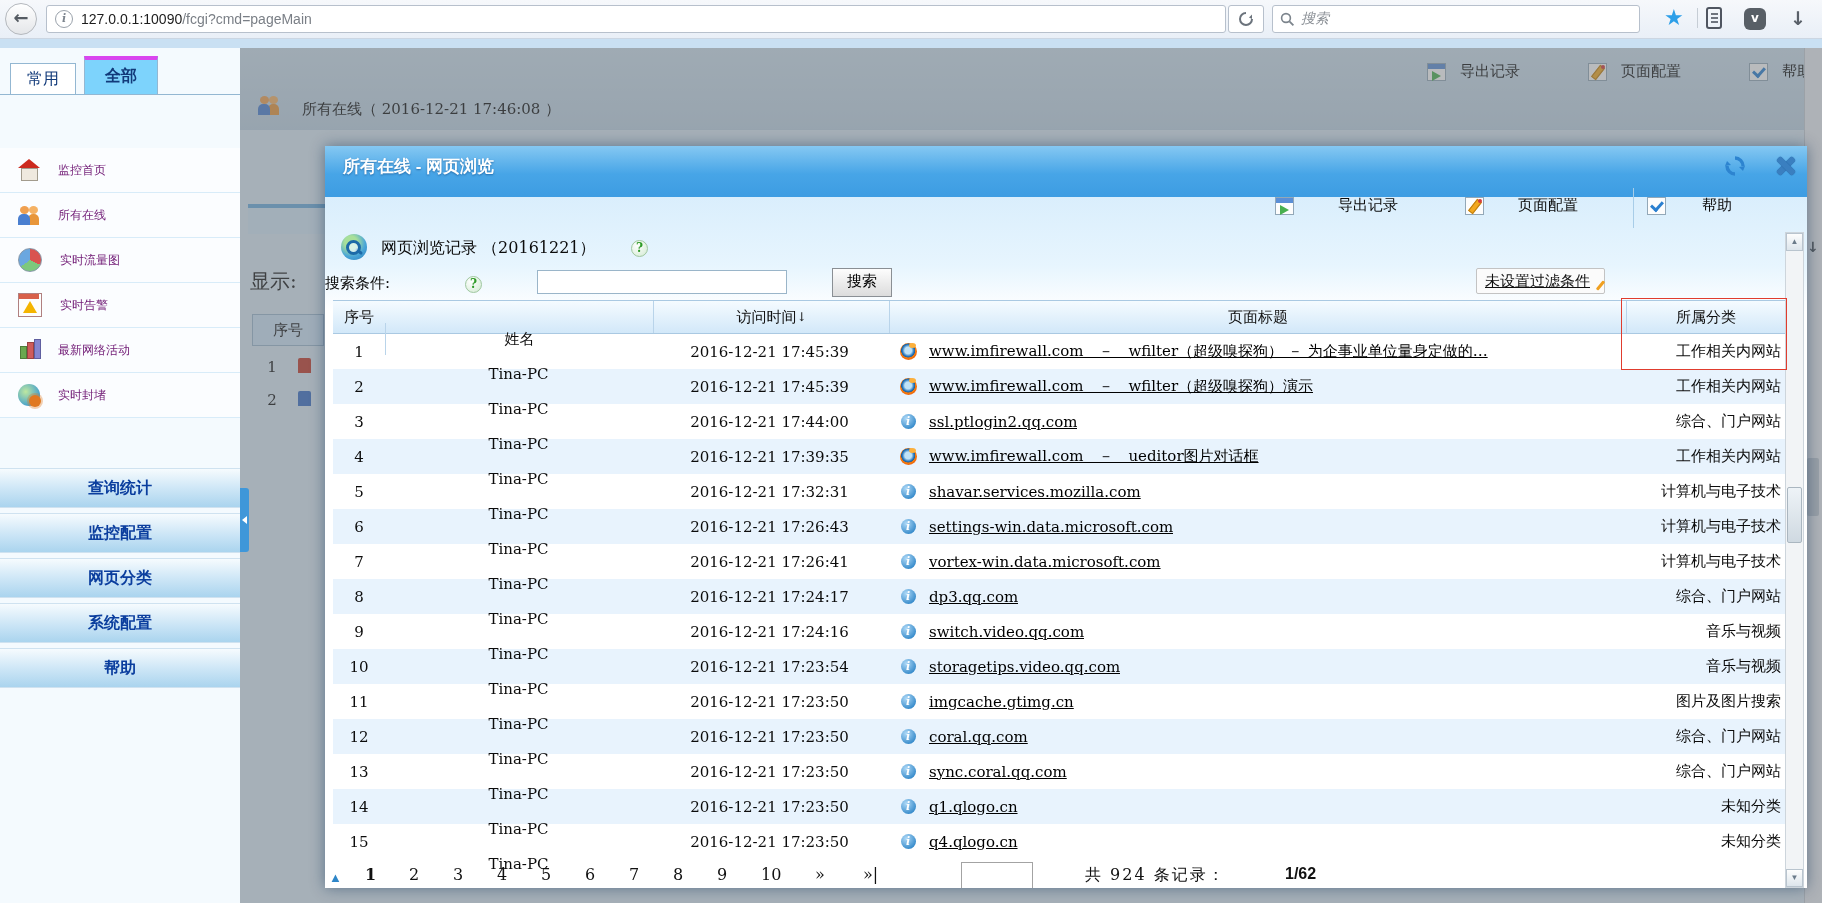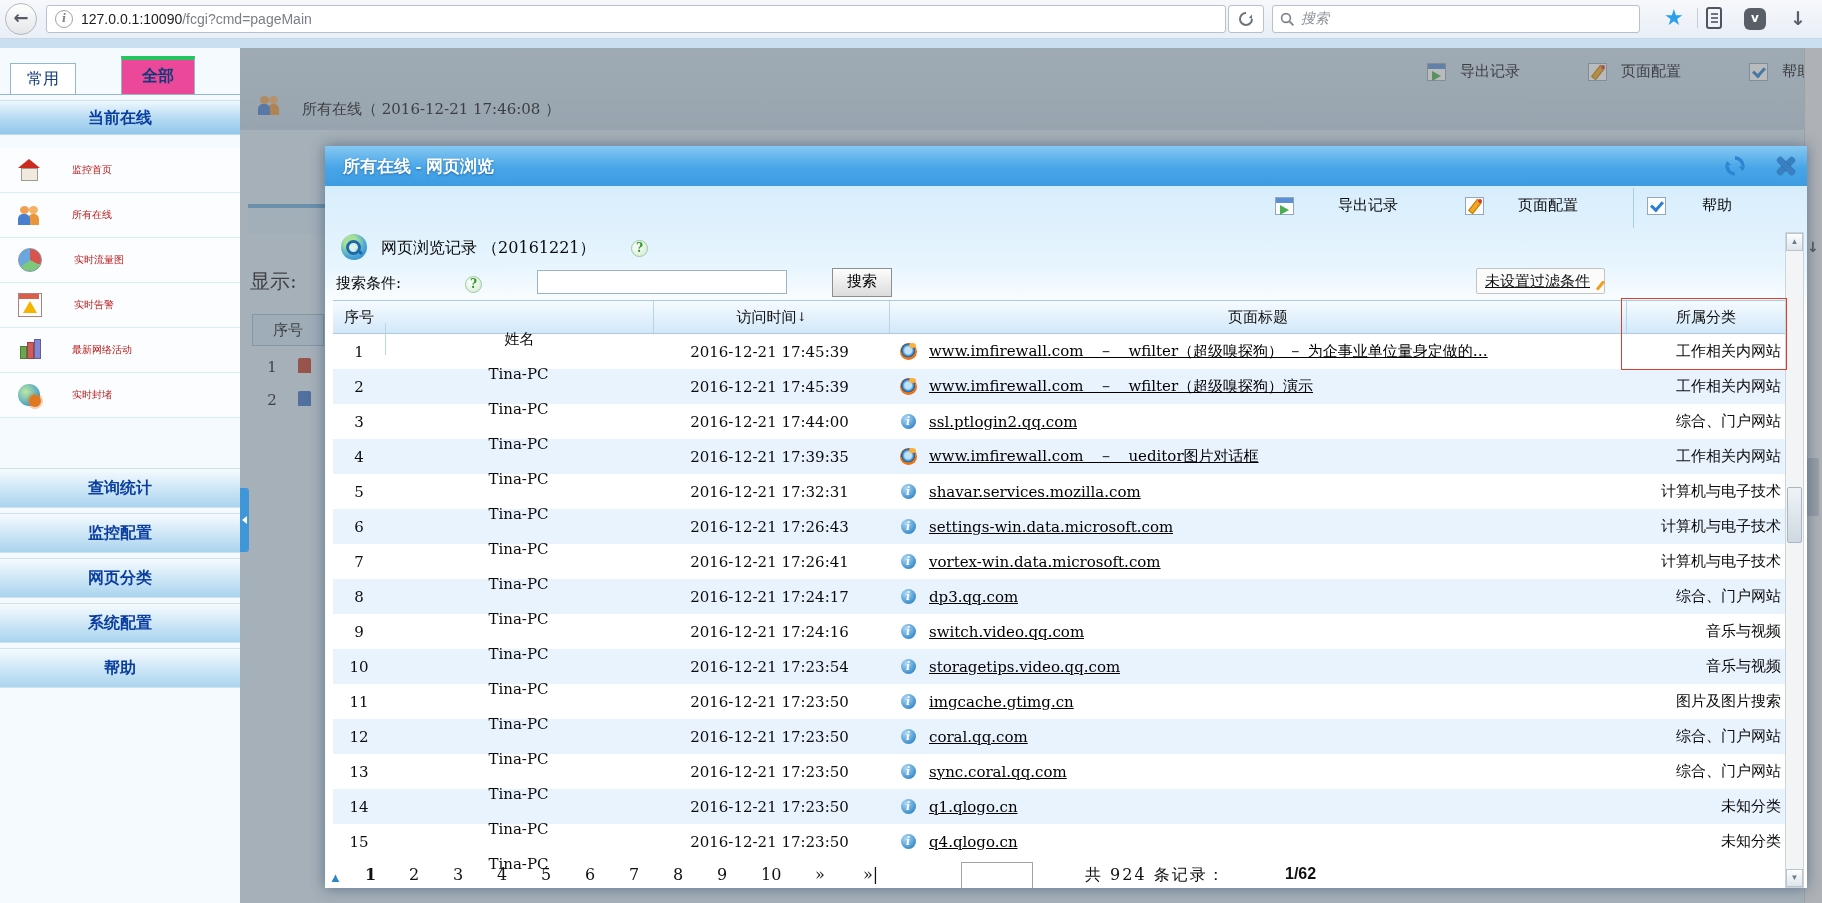--- a/index.html
+++ b/index.html
@@ -32,28 +32,28 @@
   .dl-ic{position:absolute;left:1790px;top:7px;color:#596069;font:bold 19px/22px "DejaVu Sans",sans-serif;}
 
   
   .topstrip{position:absolute;left:0;top:38px;width:1822px;height:10px;background:#c9e0f3;}
   .sidebar{position:absolute;left:0;top:48px;width:240px;height:855px;background:#f4fafe;
            border-right:1px solid #bcd4e6;}
   .sb-tabs{position:absolute;left:0;top:6px;width:240px;height:40px;border-bottom:1px solid #93b7d2;}
   .sb-tab{position:absolute;bottom:0;background:#fff;border:1px solid #93b7d2;border-bottom:none;
           text-align:center;color:#123a7a;font-size:16px;}
   .sb-tab.t0{left:10px;width:64px;height:30px;line-height:30px;}
-  .sb-tab.t1{left:84px;width:72px;height:34px;line-height:32px;font-weight:bold;border-top:4px solid #22c55e;background:#ec4899;margin-left:37px;}
+  .sb-tab.t1{left:84px;width:72px;height:34px;line-height:32px;font-weight:bold;border-top:4px solid #d946ef;background:#7dd3fc;}
   .sb-group{position:absolute;left:0;width:240px;height:33px;line-height:33px;text-align:center;
             font-weight:bold;font-size:16px;color:#0b3e9e;
             background:linear-gradient(#eef8fe,#b3d9f2 55%,#93c8ea);
             border-top:1px solid #cfe2f0;border-bottom:1px solid #bcd9ec;}
   .sb-items{position:absolute;left:0;top:100px;width:240px;}
   .sb-item{height:44px;display:flex;align-items:center;border-bottom:1px solid #d8ecf9;background:#fbfdff;}
-  .sb-item .lbl{color:#b91c1c;font-size:10px;margin-left:32px;}
+  .sb-item .lbl{color:#701a75;font-size:12px;margin-left:18px;}
   .sb-sections{position:absolute;left:0;top:420px;width:240px;}
   .sb-section{height:38px;line-height:38px;margin-bottom:5px;text-align:center;font-weight:bold;
               font-size:16px;color:#0b3e9e;background:linear-gradient(#f6fbfe,#cbe5f6 55%,#aad4ee);
               border:1px solid #cfe2f0;border-left:none;border-right:none;}
   .sb-handle{position:absolute;left:240px;top:488px;width:9px;height:64px;background:#3f97d9;
              border-radius:0 3px 3px 0;z-index:3;display:flex;align-items:center;justify-content:center;}
   .sb-handle i{display:block;width:0;height:0;border-top:4px solid transparent;border-bottom:4px solid transparent;border-right:5px solid #fff;}
 
   
   .si{width:22px;height:22px;position:relative;display:inline-block;margin-left:18px;flex:none;}
@@ -92,38 +92,38 @@
   .u-ric{position:absolute;left:58px;width:13px;height:15px;border-radius:2px 2px 0 0;}
   .u-scroll{position:absolute;right:0;top:0;width:17px;height:855px;background:#e8edf2;border-left:1px solid #c5ccd4;}
   .u-scroll .dn{position:absolute;left:2px;top:192px;color:#3f464e;font:bold 14px/14px "DejaVu Sans",sans-serif;}
   .u-scroll .th{position:absolute;left:2px;top:410px;width:12px;height:58px;background:#bfc9d3;border-radius:2px;}
 
   .overlay{position:absolute;left:240px;top:48px;width:1582px;height:855px;background:rgba(108,112,116,.47);z-index:2;}
 
   
   .modal{position:absolute;left:325px;top:146px;width:1482px;height:742px;z-index:4;overflow:hidden;
          background:linear-gradient(#d0e9fb,#e7f5fe 120px,#ffffff 165px);box-shadow:0 0 14px rgba(0,40,80,.45);}
-  .m-titlebar{position:absolute;left:0;top:0;width:100%;height:40px;
+  .m-titlebar{position:absolute;left:0;top:0;width:100%;height:51px;
               background:linear-gradient(#85c8f2,#47a5e7 55%,#3d9ce2);}
   .m-title{position:absolute;left:18px;top:9px;color:#fff;font-weight:bold;font-size:17px;
            text-shadow:0 1px 2px rgba(0,60,120,.55);}
   .m-refresh{position:absolute;left:1398px;top:8px;width:24px;height:24px;}
   .m-close{position:absolute;left:1448px;top:9px;width:22px;height:22px;}
   .m-close::before,.m-close::after{content:"";position:absolute;left:10px;top:0;width:6px;height:22px;border-radius:2px;background:#3a7fc0;box-shadow:0 0 1px #1d5e9a;}
   .m-close::before{transform:rotate(45deg);}
   .m-close::after{transform:rotate(-45deg);}
 
   .m-toolbar{position:absolute;left:0;top:40px;width:1456px;height:44px;display:block;font-size:15px;color:#0c0c0c;}
   .m-toolbar .item{position:absolute;top:10px;display:flex;align-items:center;gap:10px;}
   .m-tb-sep{position:absolute;left:1308px;top:2px;width:1px;height:40px;background:#a8cde8;}
 
   .m-sub{position:absolute;left:0;top:84px;width:1456px;height:38px;}
   .m-sub .t{position:absolute;left:56px;top:8px;font-size:16px;color:#0c0c0c;}
   .m-search{position:absolute;left:0;top:122px;width:1456px;height:34px;font-size:15px;color:#0c0c0c;}
-  .m-search .lab{position:absolute;left:11px;top:6px;}
+  .m-search .lab{position:absolute;left:0;top:6px;}
   .m-input{position:absolute;left:212px;top:2px;width:240px;height:22px;border:1px solid #9ab5c9;background:#fff;font-size:14px;padding:0 4px;}
   .m-btn{position:absolute;left:507px;top:0px;width:58px;height:27px;background:linear-gradient(#fdfdfd,#dcdcdc);
          border:1px solid #8a8f94;font-size:15px;color:#000;text-align:center;line-height:25px;
          font-family:"DejaVu Serif","Liberation Serif",serif;}
   .m-filter{position:absolute;right:176px;top:0px;height:24px;padding:0 14px 0 8px;border:1px solid #c3c3c3;
             background:#fbfbfb;border-radius:2px;line-height:24px;}
   .m-filter a{color:#111;text-decoration:underline;}
   .m-filter .pen{position:absolute;right:2px;bottom:2px;width:3px;height:11px;background:#f0a020;transform:rotate(40deg);border-radius:1px;}
 
   
@@ -227,21 +227,20 @@
     <span class="dl-ic">↓</span>
   </div>
 
   <div class="topstrip"></div>
 
   <div class="sidebar">
     <div class="sb-tabs">
       <div class="sb-tab t0">常用</div>
       <div class="sb-tab t1">全部</div>
     </div>
-    <div class="sb-group" style="top:52px">当前在线</div>
     <div class="sb-items">
         <div class="sb-item">
           <span class="si si-home">
             <b></b>
           </span>
           <span class="lbl">监控首页</span>
         </div>
         <div class="sb-item">
           <span class="si si-users">
             <b></b>

